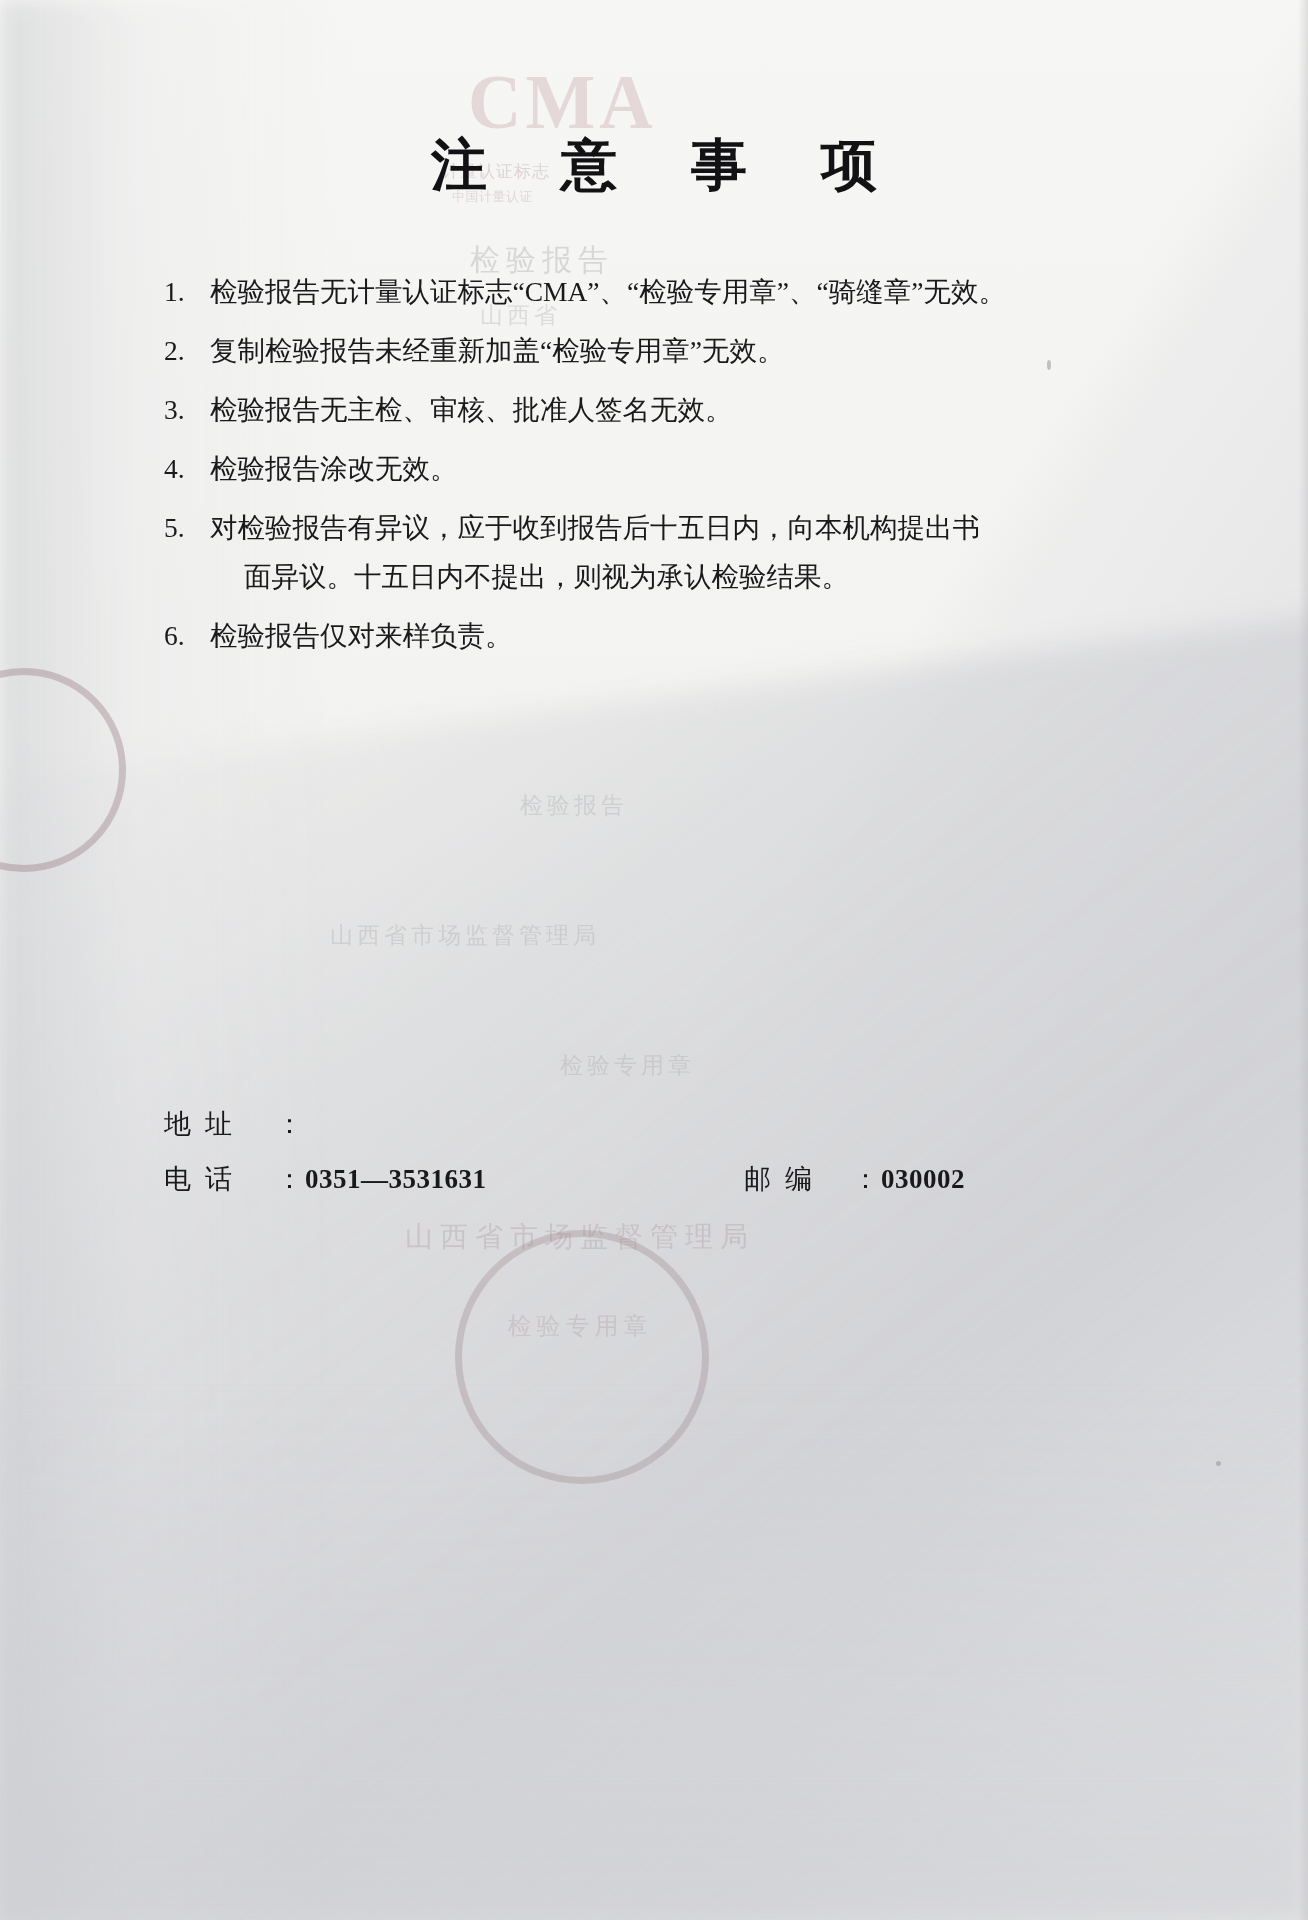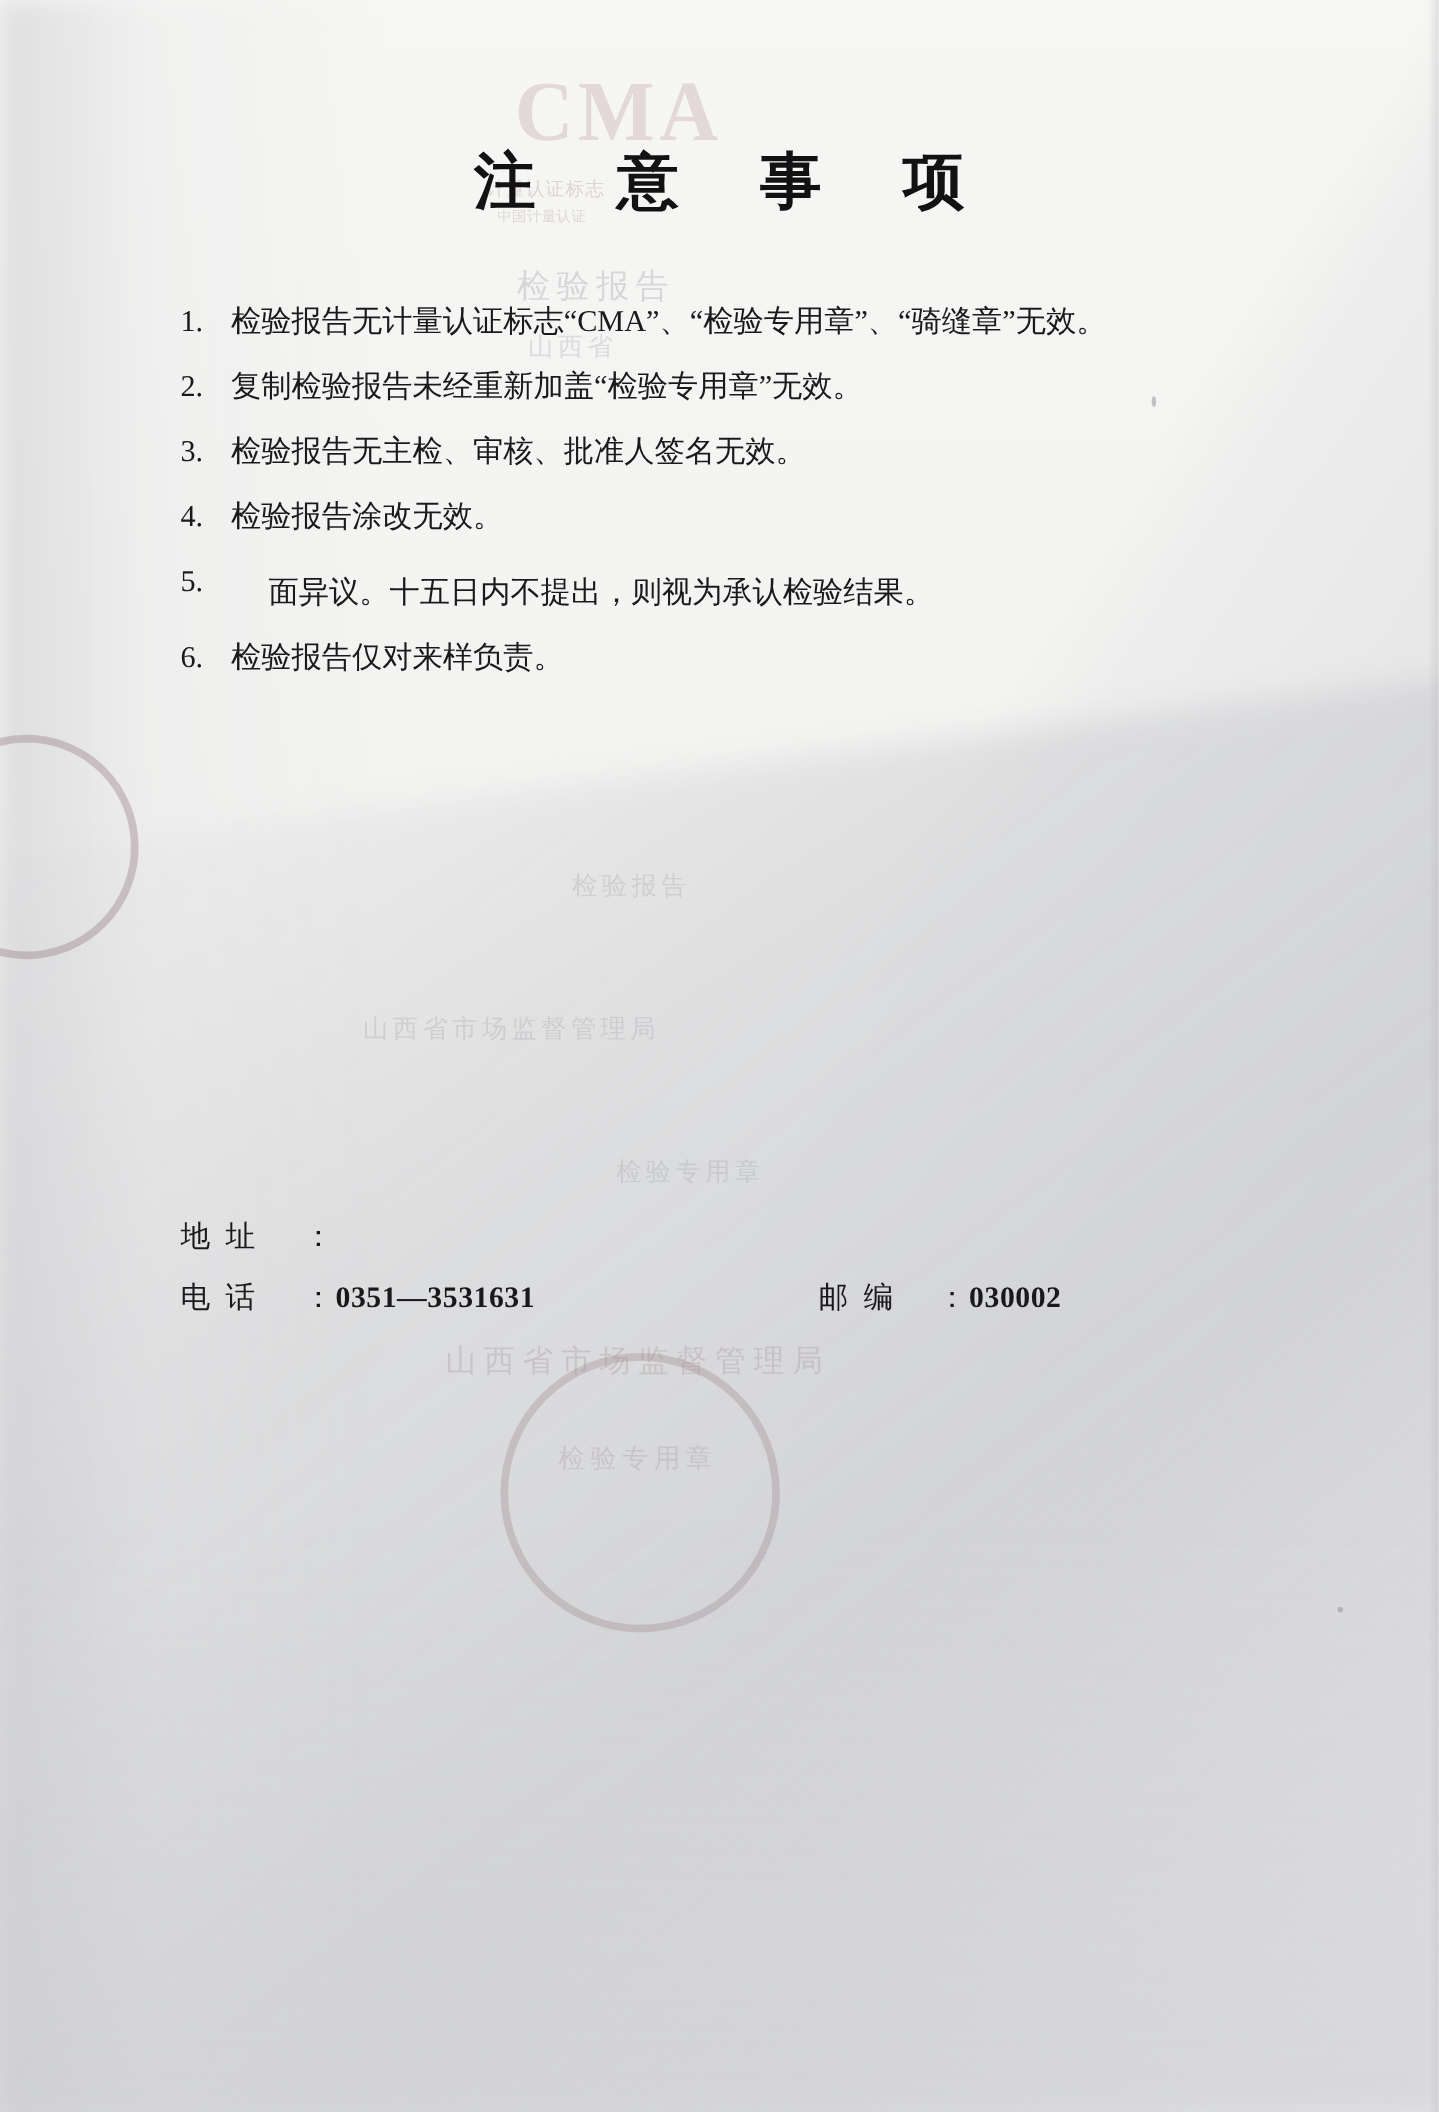--- a/index.html
+++ b/index.html
@@ -308,20 +308,21 @@
       </div>
 
       <div class="note-item">
         <span class="note-num">4.</span>
         <span class="note-text">检验报告涂改无效。</span>
       </div>
 
       <div class="note-item">
         <span class="note-num">5.</span>
         <span class="note-text">
+          <span>对检验报告有异议，应于收到报告后十五日内，向本机构提出书</span>
           <span class="wrap2">面异议。十五日内不提出，则视为承认检验结果。</span>
         </span>
       </div>
 
       <div class="note-item">
         <span class="note-num">6.</span>
         <span class="note-text">检验报告仅对来样负责。</span>
       </div>
 
     </div>

